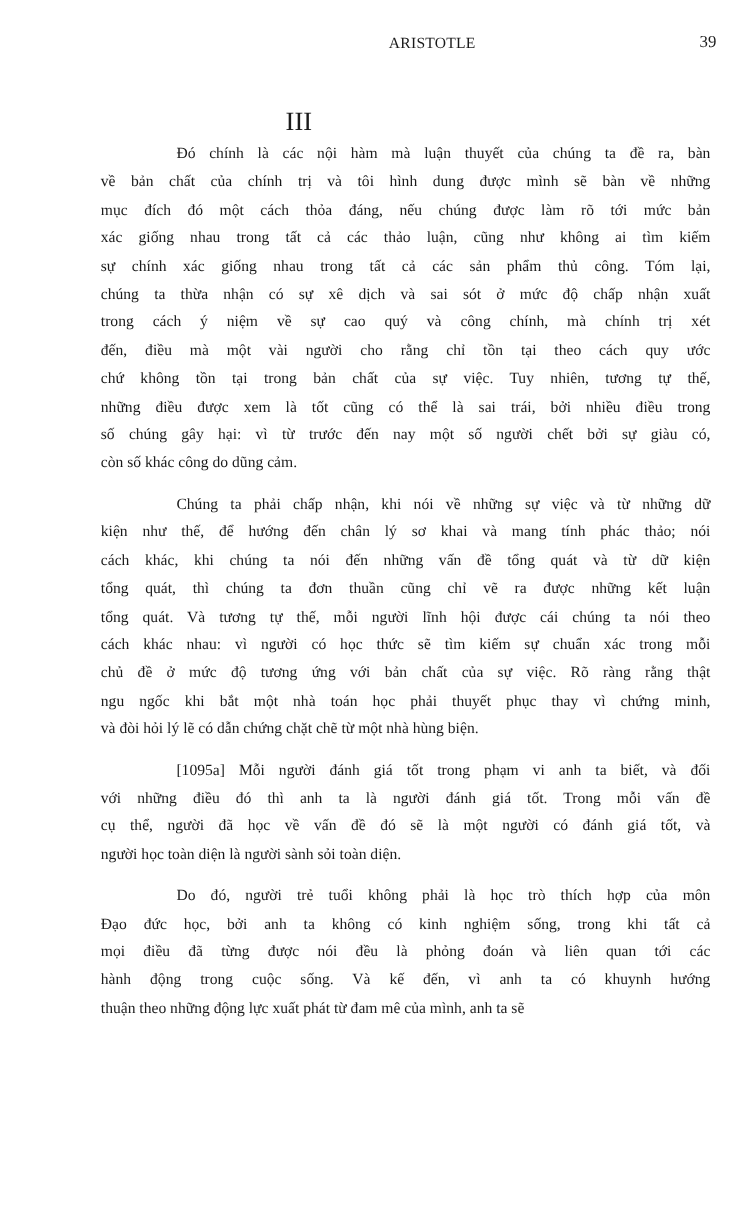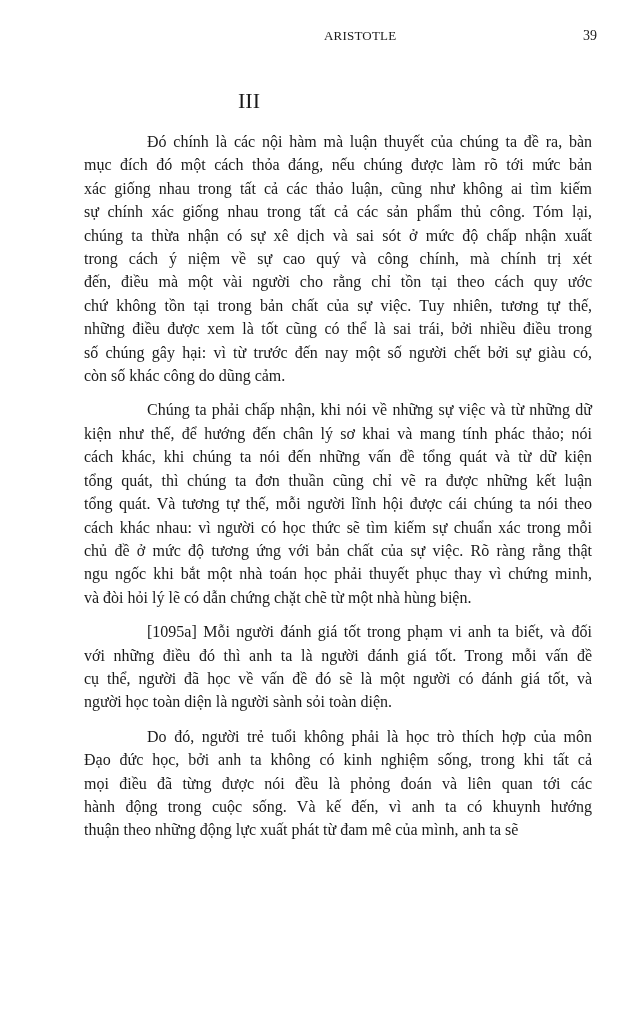--- a/index.html
+++ b/index.html
@@ -2,40 +2,41 @@
 <html><head>
 <meta charset="utf-8">
 <style>
   html, body { margin: 0; padding: 0; background: #ffffff; }
   body { width: 629px; height: 1024px; position: relative; overflow: hidden;
          font-family: "Liberation Serif", "DejaVu Serif", serif; color: #1a1a1a; }
   .running-head { position: absolute; top: 28px; left: 0; width: 629px; height: 20px; margin-left: 40px; }
   .running-title { position: absolute; left: 284px; top: 0; font-size: 13px; letter-spacing: 0.2px; }
   .page-number { position: absolute; left: 543px; top: 0; font-size: 14px; }
   .chapter-number { position: absolute; top: 88px; left: 0; width: 498px; text-align: center; font-size: 22px; }
-  .body-text { position: absolute; top: 130px; left: 84px; width: 508px; font-size: 16px; line-height: 23.4px; }
+  .body-text { position: absolute; top: 116px; left: 84px; width: 508px; font-size: 13px; line-height: 23.4px; }
   .para { margin: 0 0 11px 0; text-indent: 63px; text-align: justify; }
   .line { display: block; text-align: justify; text-align-last: justify; white-space: nowrap; }
   .line.last { text-align-last: left; }
   .para .line { text-indent: 0; }
   .para .line.first { padding-left: 63px; }
 </style>
 </head>
 <body>
 
 <div class="running-head">
   <span class="running-title">ARISTOTLE</span>
   <span class="page-number">39</span>
 </div>
 
 <div class="chapter-number">III</div>
 
 <div class="body-text" id="body-text">
     <p class="para">
       <span class="line first">Đó chính là các nội hàm mà luận thuyết của chúng ta đề ra, bàn</span>
+      <span class="line">về bản chất của chính trị và tôi hình dung được mình sẽ bàn về những</span>
       <span class="line">mục đích đó một cách thỏa đáng, nếu chúng được làm rõ tới mức bản</span>
       <span class="line">xác giống nhau trong tất cả các thảo luận, cũng như không ai tìm kiếm</span>
       <span class="line">sự chính xác giống nhau trong tất cả các sản phẩm thủ công. Tóm lại,</span>
       <span class="line">chúng ta thừa nhận có sự xê dịch và sai sót ở mức độ chấp nhận xuất</span>
       <span class="line">trong cách ý niệm về sự cao quý và công chính, mà chính trị xét</span>
       <span class="line">đến, điều mà một vài người cho rằng chỉ tồn tại theo cách quy ước</span>
       <span class="line">chứ không tồn tại trong bản chất của sự việc. Tuy nhiên, tương tự thế,</span>
       <span class="line">những điều được xem là tốt cũng có thể là sai trái, bởi nhiều điều trong</span>
       <span class="line">số chúng gây hại: vì từ trước đến nay một số người chết bởi sự giàu có,</span>
       <span class="line last">còn số khác công do dũng cảm.</span>

